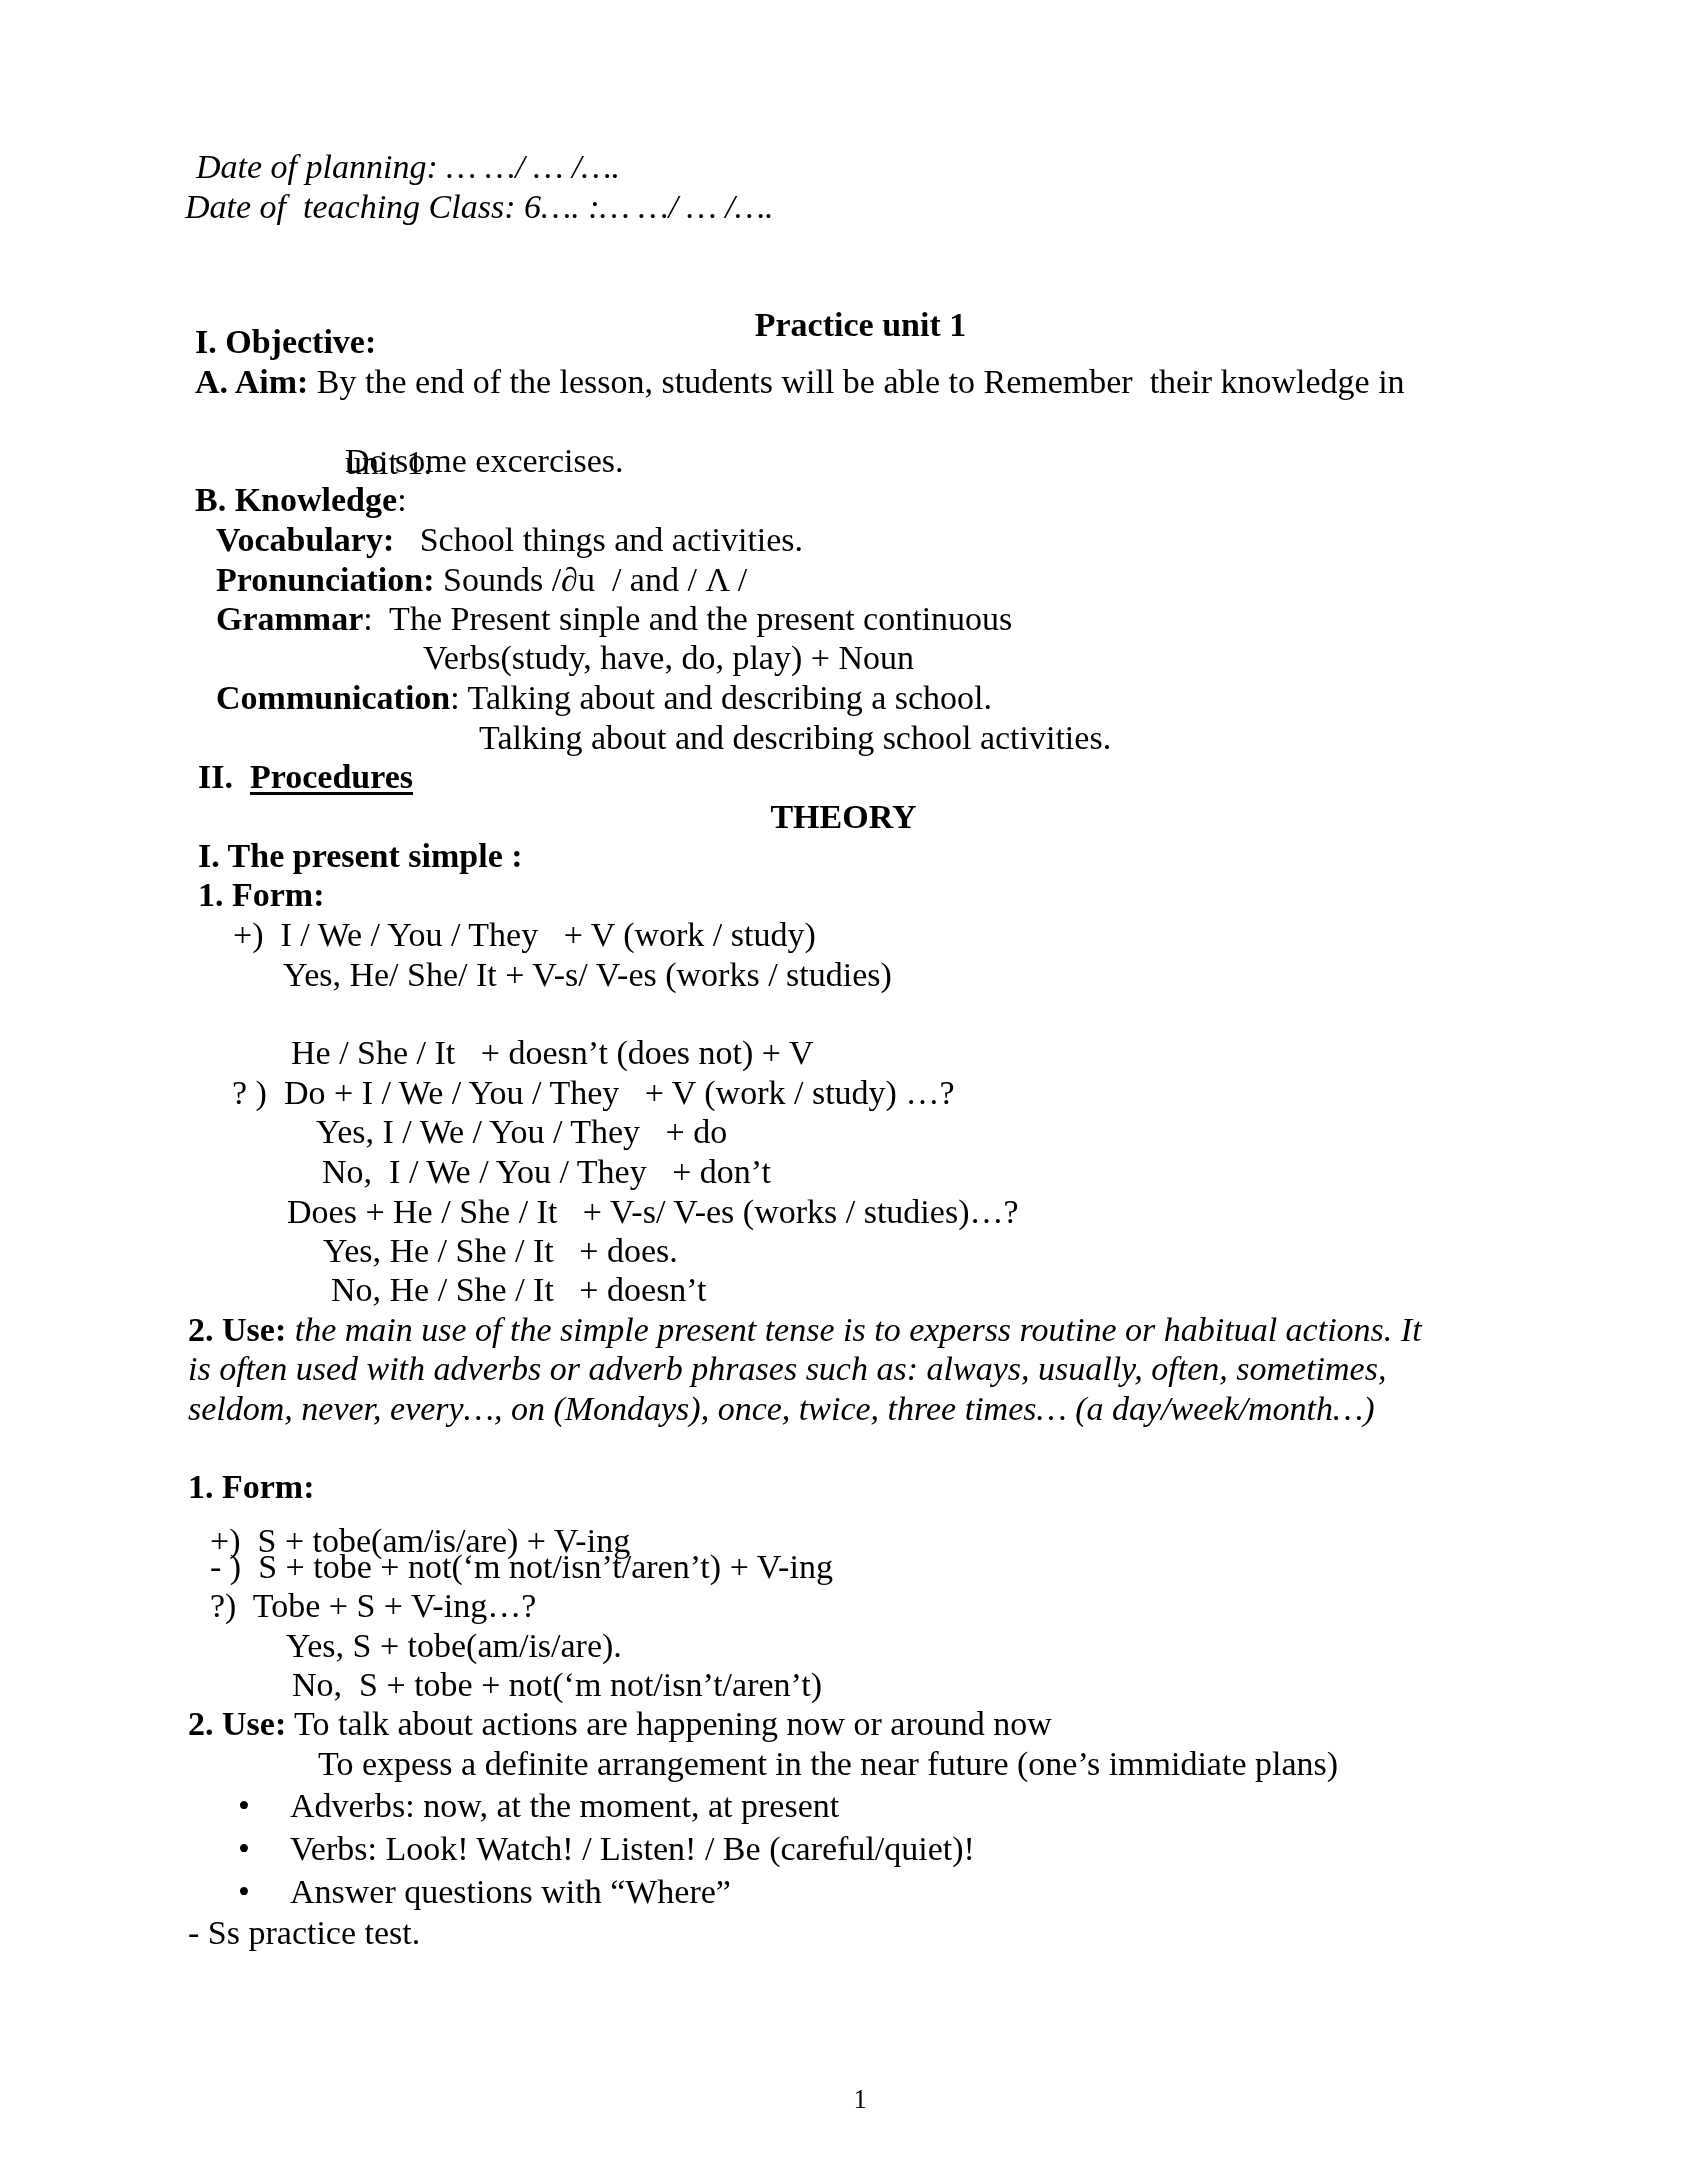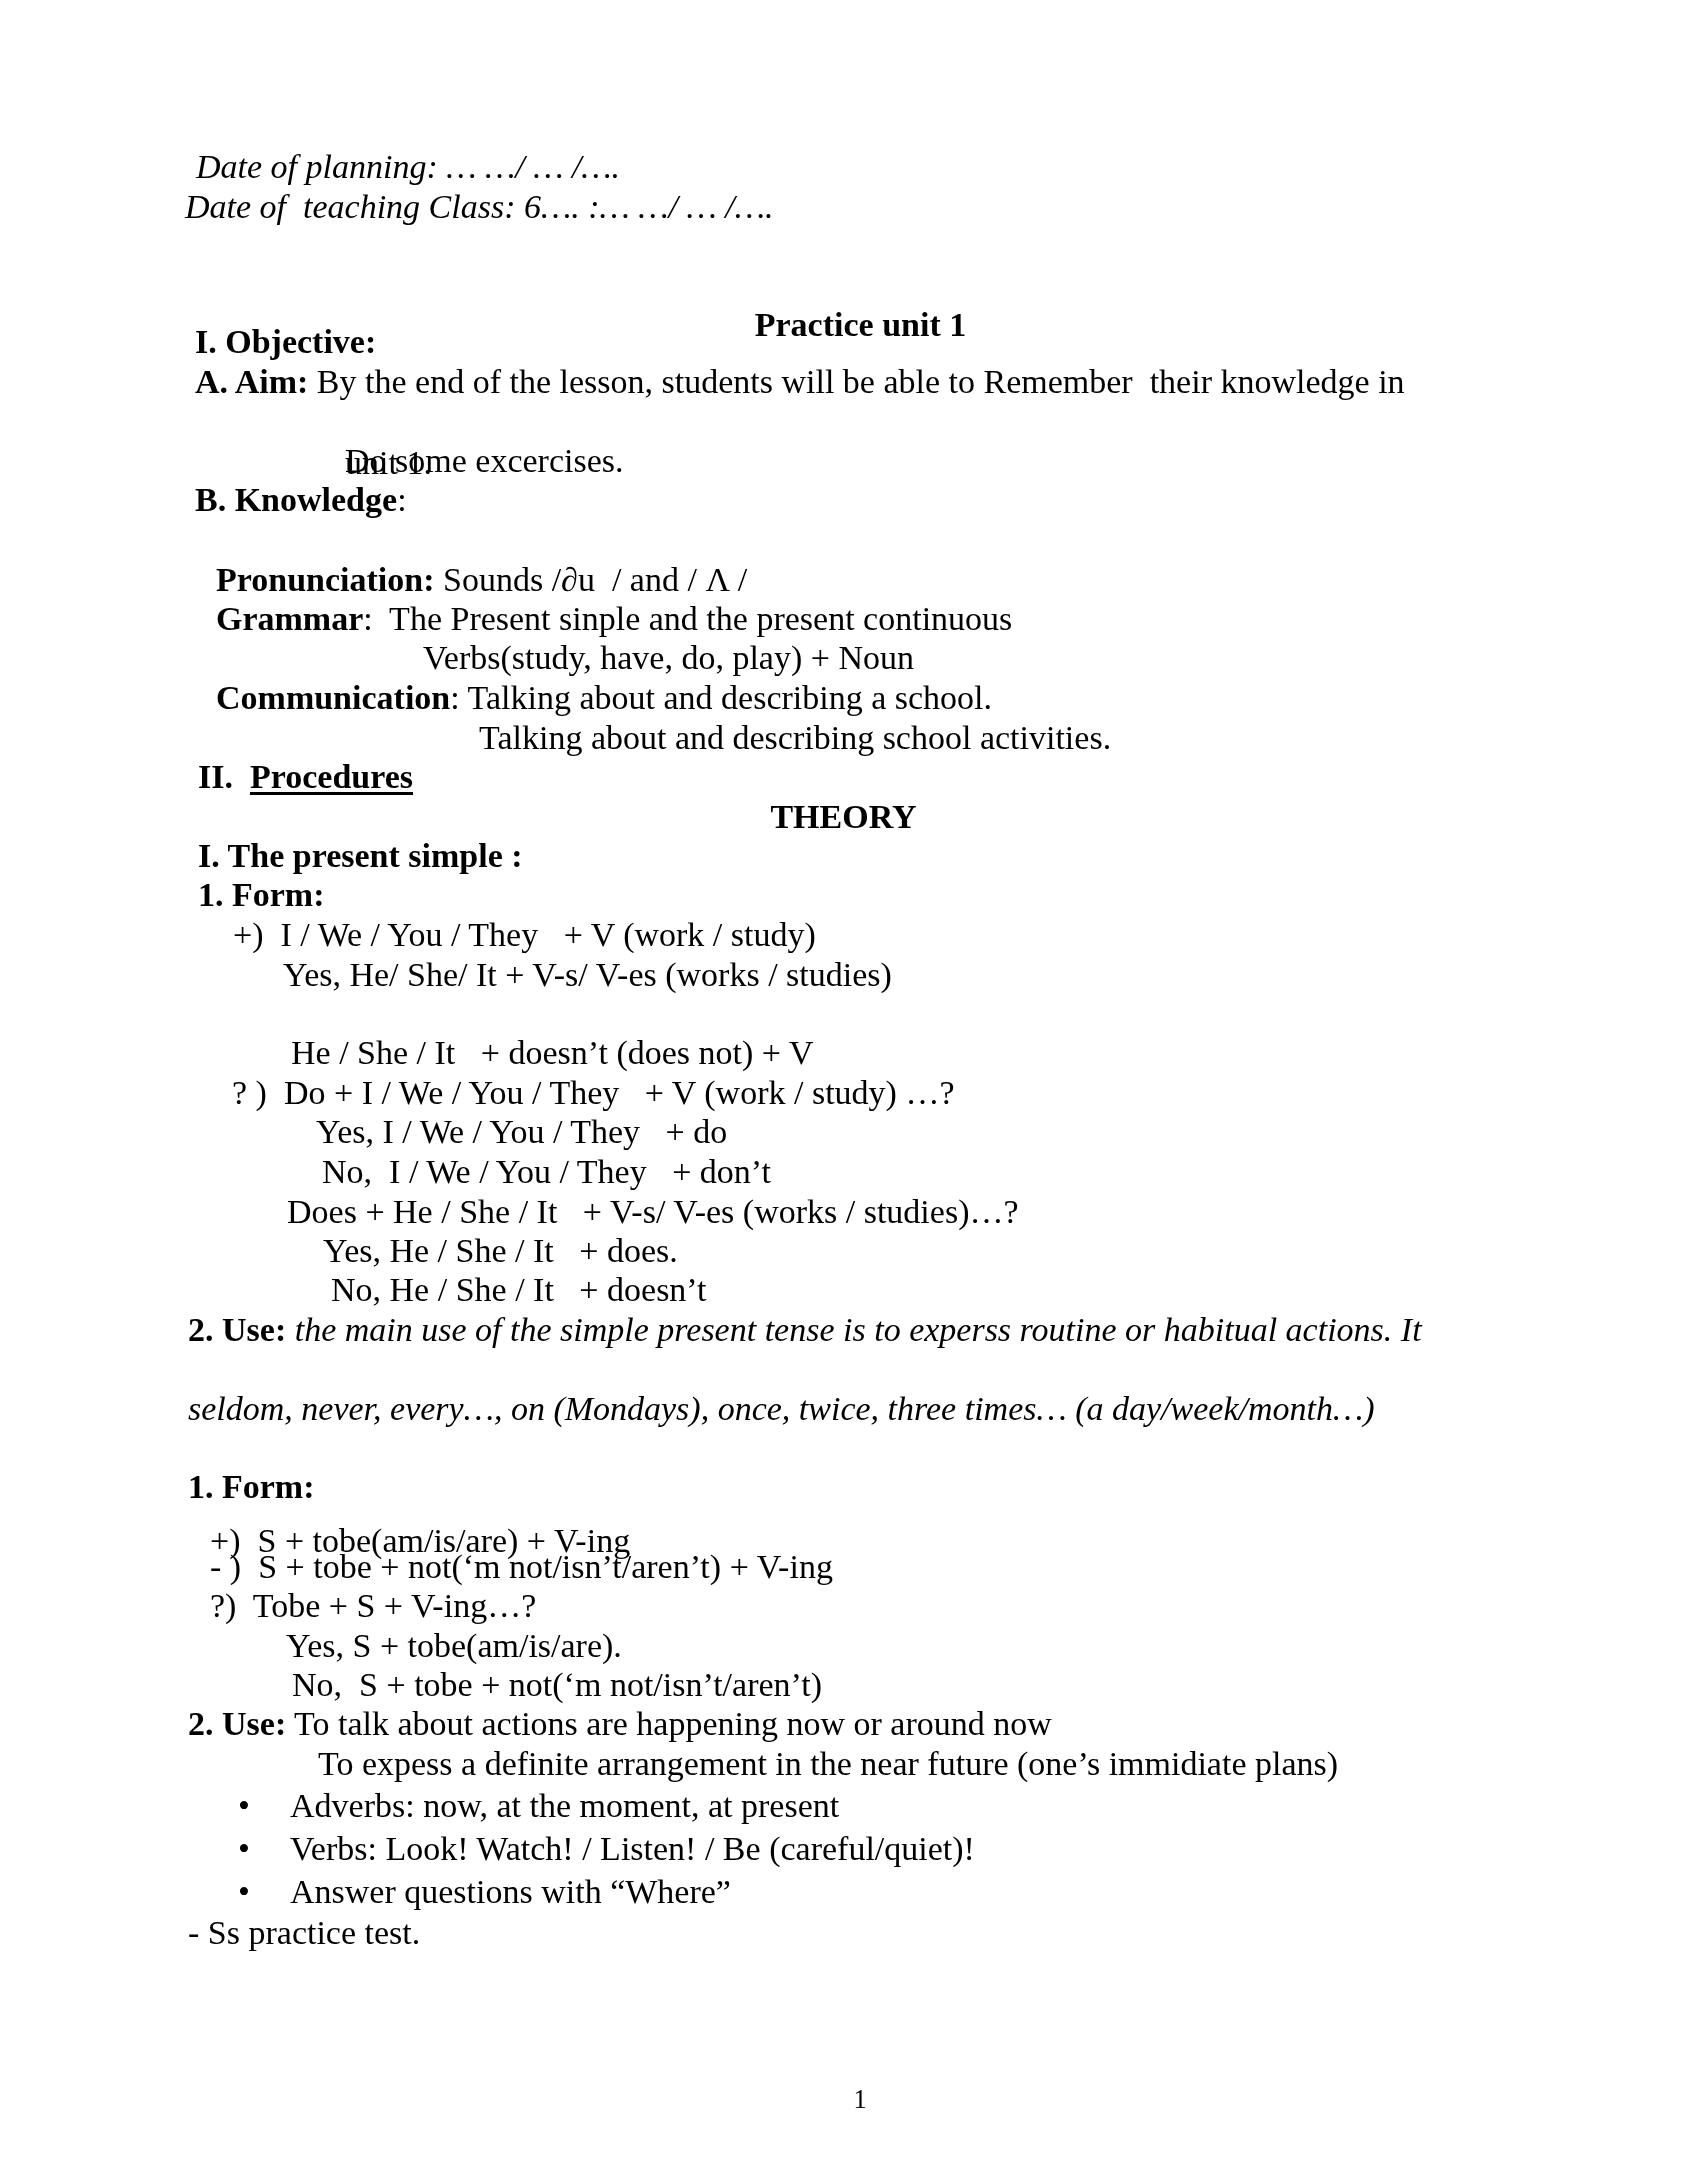--- a/index.html
+++ b/index.html
@@ -26,20 +26,21 @@
   </div>
 
   <div class="ln b" style="left:195px; top:322px;">I. Objective:</div>
 
   <div class="ln" style="left:195px; top:362px;"><span class="b">A. Aim:</span><span> By the end of the lesson, students will be able to Remember  their knowledge in</span></div>
   <div class="ln" style="left:345px; top:402px;margin-top:41px;">unit 1.</div>
   <div class="ln" style="left:345px; top:441px;">Do some excercises.</div>
 
   <div class="ln" style="left:195px; top:480px;"><span class="b">B. Knowledge</span><span>:</span></div>
 
+  <div class="ln" style="left:216px; top:520px;"><span class="b">Vocabulary:</span><span>   School things and activities.</span></div>
 
   <div class="ln" style="left:216px; top:560px;"><span class="b">Pronunciation:</span><span> Sounds /∂u  / and / Λ /</span></div>
 
   <div class="ln" style="left:216px; top:599px;"><span class="b">Grammar</span><span>:  The Present sinple and the present continuous</span></div>
   <div class="ln" style="left:423px; top:638px;">Verbs(study, have, do, play) + Noun</div>
 
   <div class="ln" style="left:479px; top:718px;">Talking about and describing school activities.</div>
   <div class="ln" style="left:216px; top:678px;"><span class="b">Communication</span><span>: Talking about and describing a school.</span></div>
 
   <div class="ln b" style="left:198px; top:757px;"><span>II.  </span><span class="u">Procedures</span></div>
@@ -53,20 +54,21 @@
   <div class="ln" style="left:283px; top:955px;">Yes, He/ She/ It + V-s/ V-es (works / studies)</div>
   <div class="ln" style="left:291px; top:1033px;">He / She / It   + doesn’t (does not) + V</div>
   <div class="ln" style="left:232px; top:1073px;">? )  Do + I / We / You / They   + V (work / study) …?</div>
   <div class="ln" style="left:316px; top:1112px;">Yes, I / We / You / They   + do</div>
   <div class="ln" style="left:322px; top:1152px;">No,  I / We / You / They   + don’t</div>
   <div class="ln" style="left:287px; top:1192px;">Does + He / She / It   + V-s/ V-es (works / studies)…?</div>
   <div class="ln" style="left:323px; top:1231px;">Yes, He / She / It   + does.</div>
   <div class="ln" style="left:331px; top:1270px;">No, He / She / It   + doesn’t</div>
 
   <div class="ln" style="left:188px; top:1310px;"><span class="b">2. Use:</span><span class="i"> the main use of the simple present tense is to experss routine or habitual actions. It</span></div>
+  <div class="ln i" style="left:188px; top:1349px;">is often used with adverbs or adverb phrases such as: always, usually, often, sometimes,</div>
   <div class="ln i" style="left:188px; top:1389px;">seldom, never, every…, on (Mondays), once, twice, three times… (a day/week/month…)</div>
 
   <div class="ln b" style="left:188px; top:1467px;">1. Form:</div>
 
   <div class="ln" style="left:210px; top:1507px;margin-top:14px;">+)  S + tobe(am/is/are) + V-ing</div>
   <div class="ln" style="left:210px; top:1547px;">- )  S + tobe + not(‘m not/isn’t/aren’t) + V-ing</div>
   <div class="ln" style="left:210px; top:1586px;">?)  Tobe + S + V-ing…?</div>
   <div class="ln" style="left:286px; top:1626px;">Yes, S + tobe(am/is/are).</div>
   <div class="ln" style="left:292px; top:1665px;">No,  S + tobe + not(‘m not/isn’t/aren’t)</div>
 

